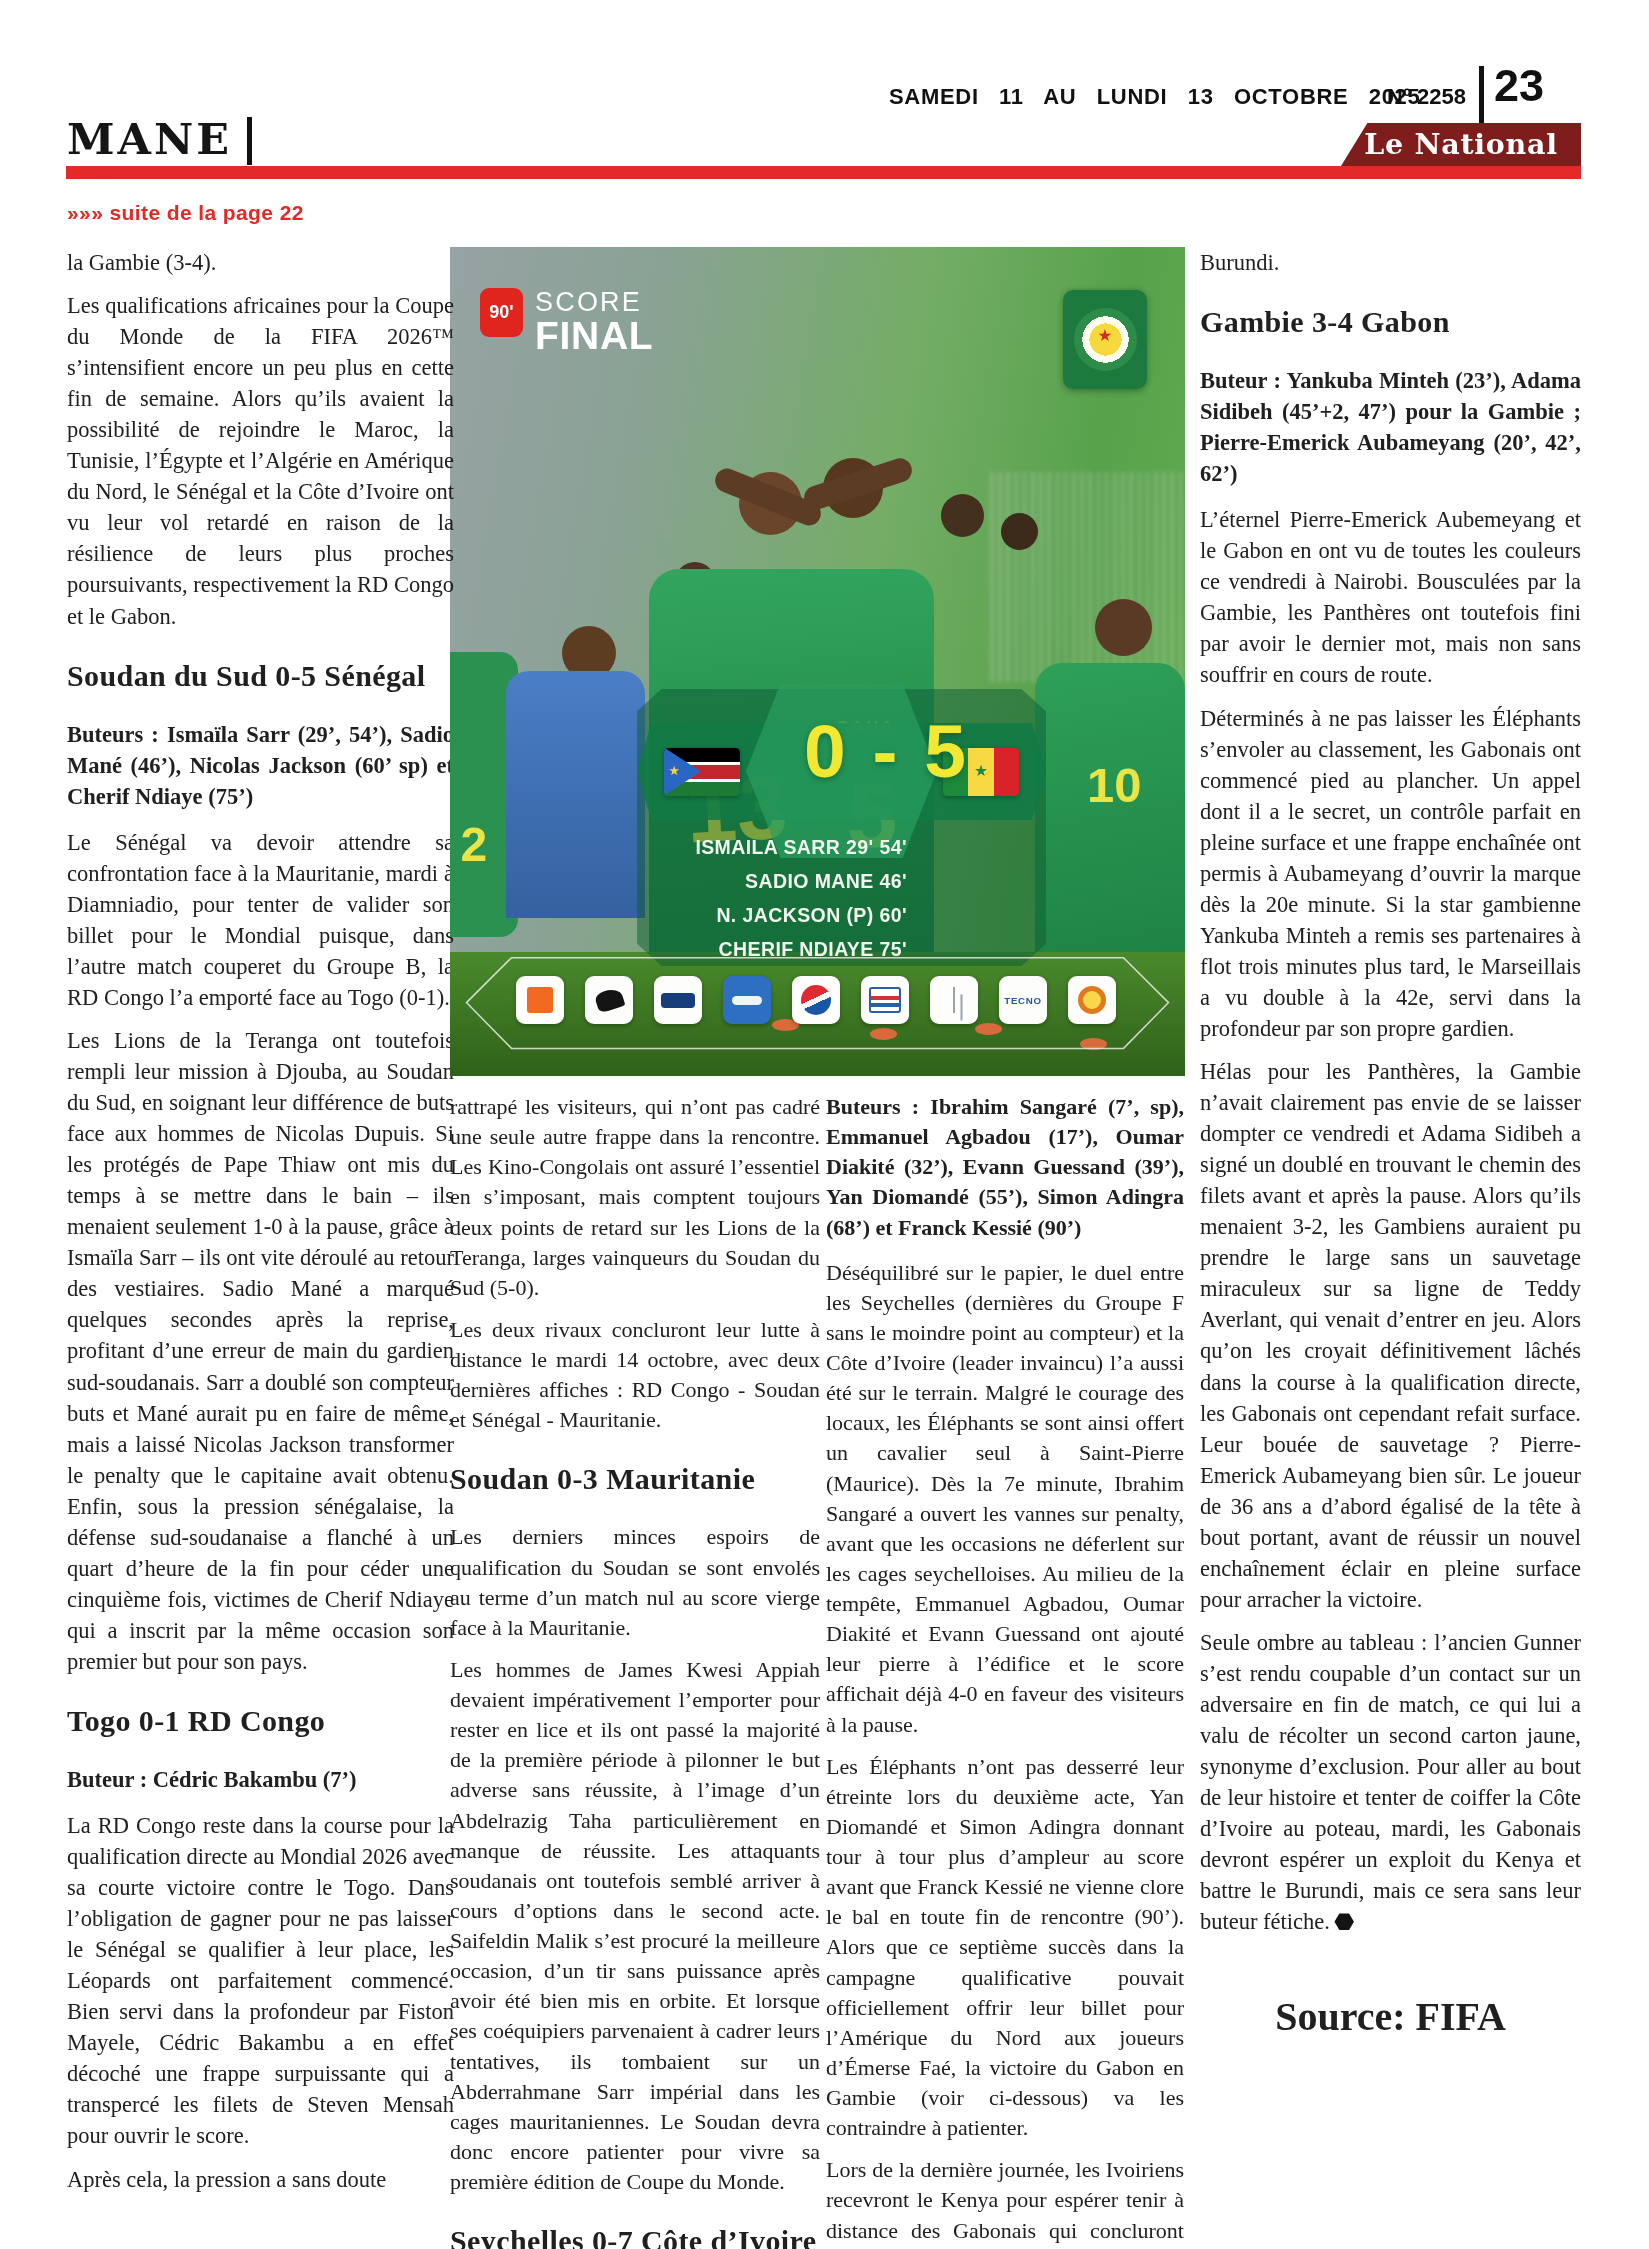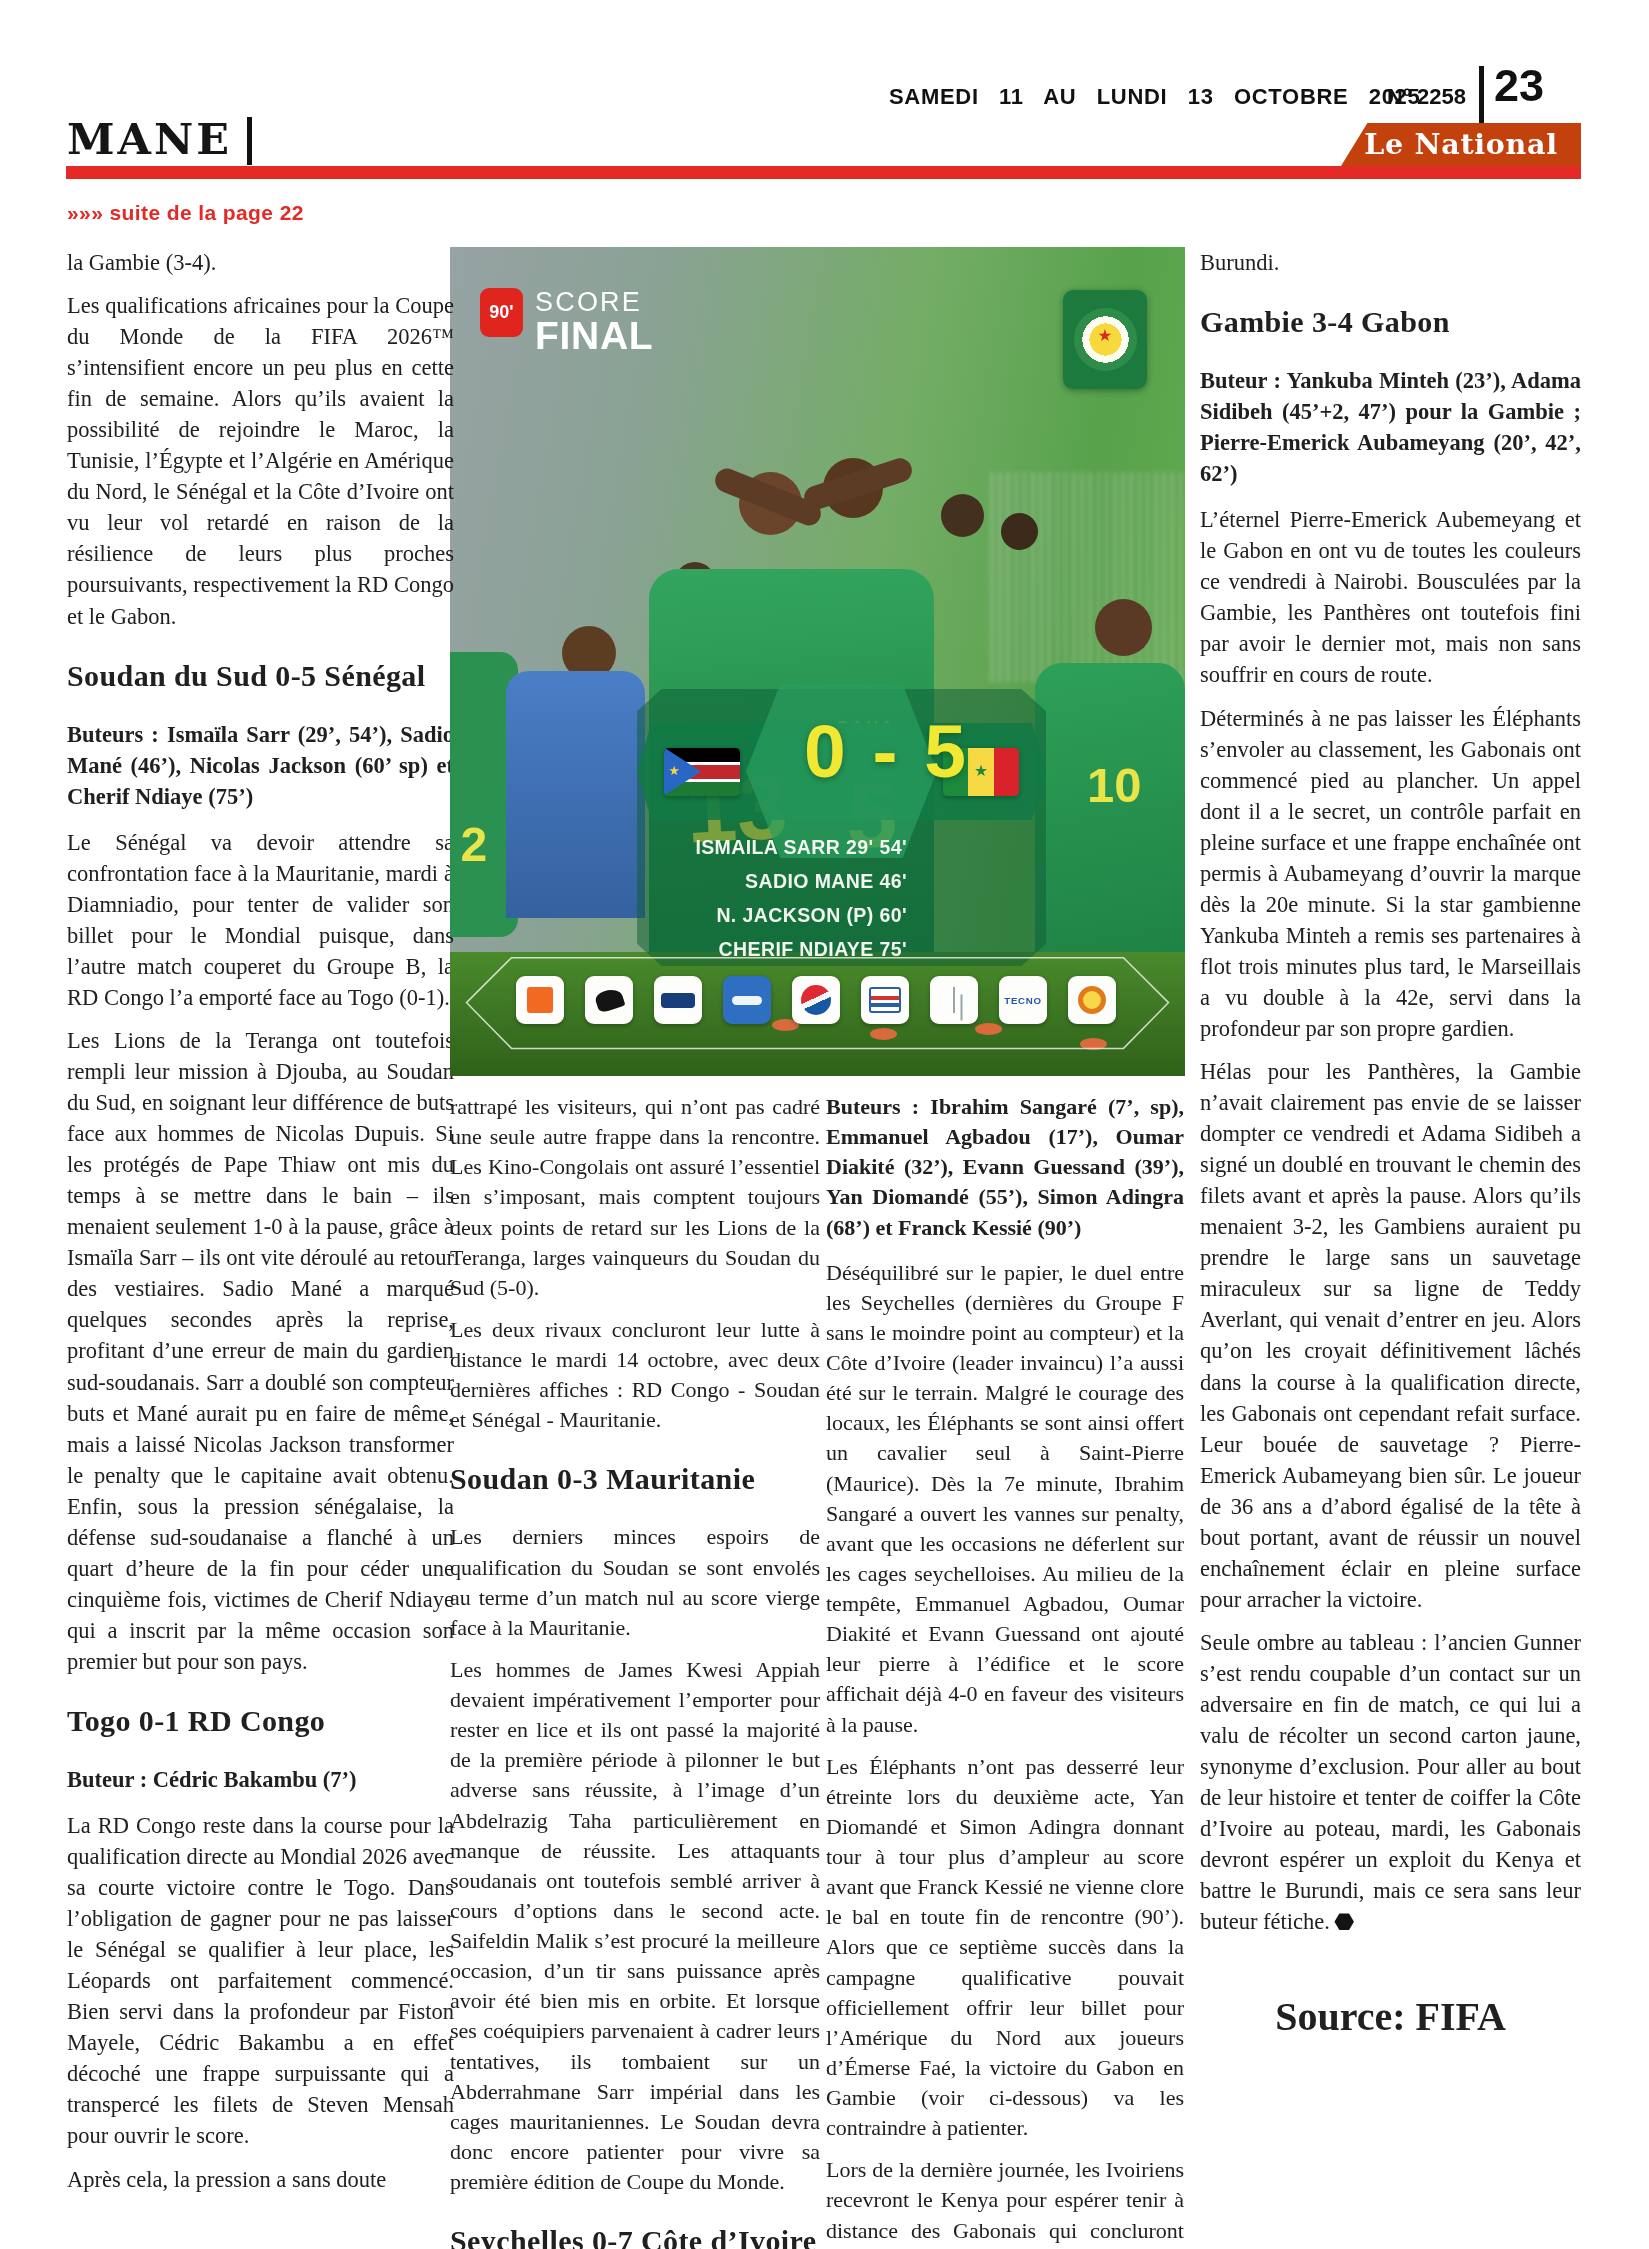--- a/index.html
+++ b/index.html
@@ -11,21 +11,21 @@
 
   
   .mast-date{left:889px;top:84px;font:700 22px "Liberation Sans",sans-serif;letter-spacing:0.7px;word-spacing:13.5px;color:#111;}
   .mast-issue{left:1387px;top:84px;font:700 22px "Liberation Sans",sans-serif;color:#111;}
   .page-bar{left:1479px;top:66px;width:5.2px;height:57px;background:#111;}
   .page-num{left:1494px;top:60px;font:800 45px "Liberation Sans",sans-serif;color:#111;}
   .sport-title{left:67px;top:114px;font:700 43px "DejaVu Serif",serif;letter-spacing:3px;color:#151515;}
   .sport-bar{left:247px;top:117px;width:5.2px;height:48px;background:#111;}
   .red-band{left:66px;top:166px;width:1515px;height:12.7px;background:#e32a26;}
   .lenational{
-    left:1341px;top:123px;width:240px;height:43px;background:#c2410c;
+    left:1341px;top:123px;width:240px;height:43px;background:#7f1d1d;
     clip-path:polygon(11% 0,100% 0,100% 100%,0 100%);
     color:#fff;font:700 28.5px "DejaVu Serif",serif;text-align:center;line-height:43px;letter-spacing:0.7px;
   }
   .suite{left:67px;top:201px;color:#e32a26;font:700 21px "Liberation Sans",sans-serif;letter-spacing:0.4px;}
 
   
   .col{position:absolute;top:247px;text-align:justify;font-size:22.5px;line-height:1.38;color:#202020;}
   .col1{left:67px;width:387px;}
   .col2{left:450px;top:1092px;width:370px;font-size:22px;line-height:1.37;}
   .col3{left:826px;top:1092px;width:358px;font-size:22px;line-height:1.37;}

